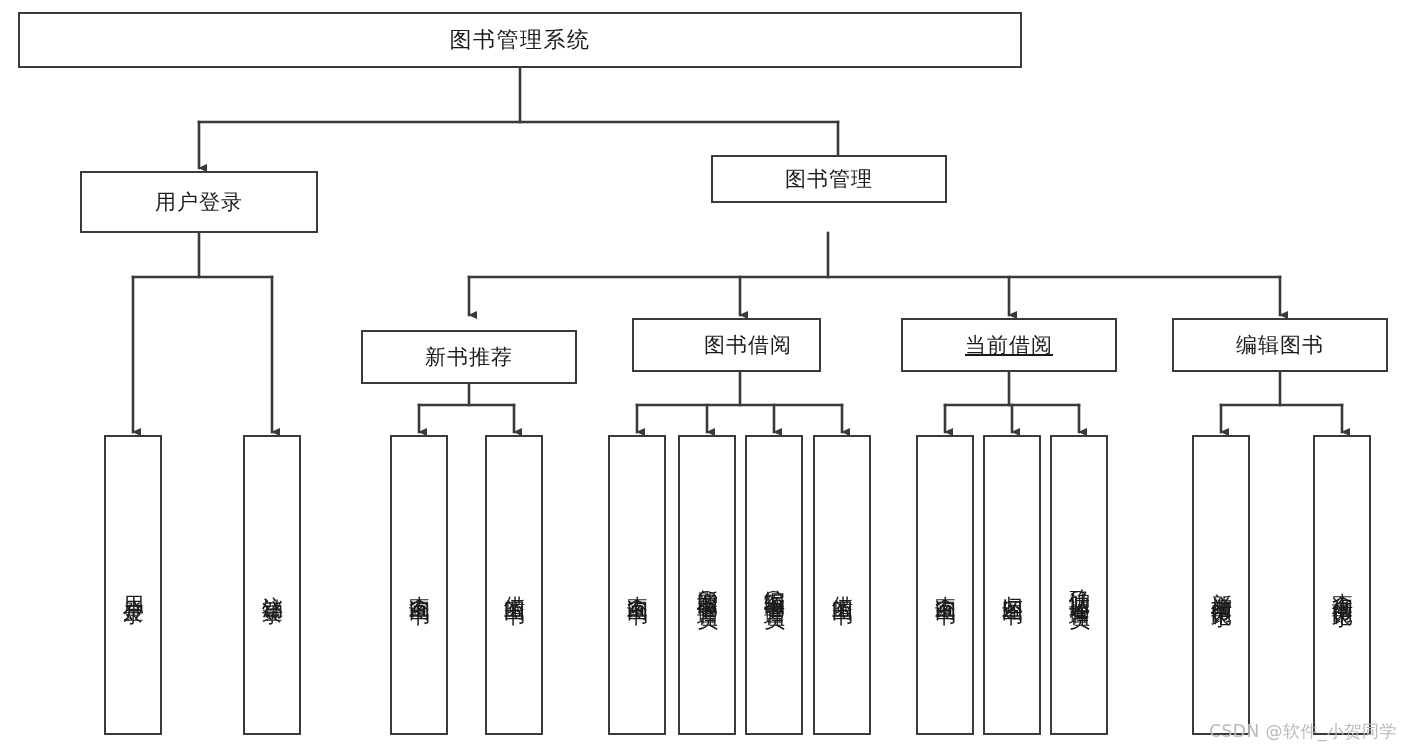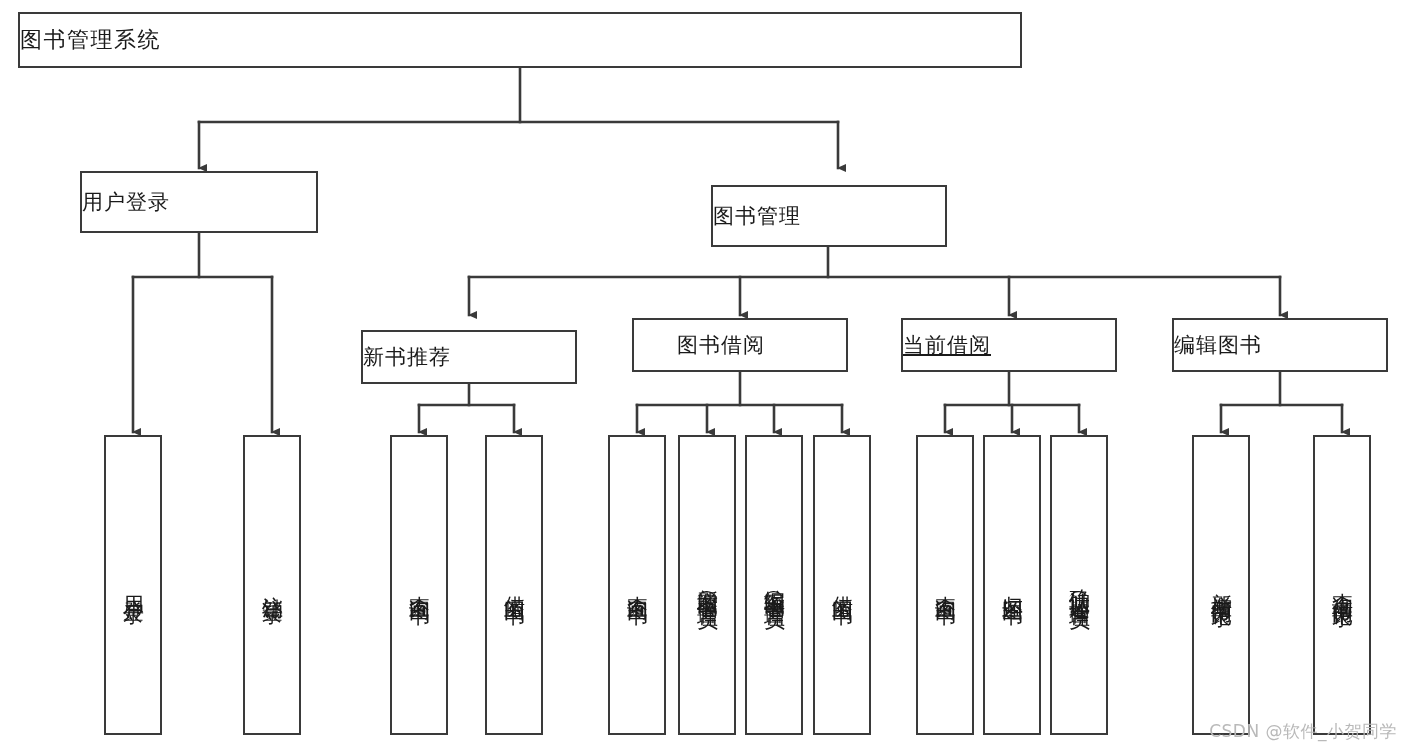--- a/index.html
+++ b/index.html
@@ -25,21 +25,21 @@
     height: 747px;
     pointer-events: none;
   }
   .node {
     position: absolute;
     box-sizing: border-box;
     border: 2.5px solid #3a3a3a;
     background: #ffffff;
     display: flex;
     align-items: center;
-    justify-content: flex-start;
+    justify-content: center;
     color: #1a1a1a;
   }
   .node .lbl {
     display: block;
     text-align: center;
     line-height: 1.15;
   }
   
   .node.h .lbl {
     font-size: 21px;
@@ -129,28 +129,28 @@
     </g>
   </svg>
 
   <div class="node h root" style="left:18px; top:12px; width:1004px; height:56px;">
     <span class="lbl">图书管理系统</span>
   </div>
 
   <div class="node h" style="left:80px; top:171px; width:238px; height:62px;">
     <span class="lbl">用户登录</span>
   </div>
-  <div class="node h" style="left:711px; top:185px; width:236px; height:62px;">
+  <div class="node h" style="left:711px; top:155px; width:236px; height:48px;">
     <span class="lbl">图书管理</span>
   </div>
 
   <div class="node h" style="left:361px; top:330px; width:216px; height:54px;">
     <span class="lbl">新书推荐</span>
   </div>
-  <div class="node h" style="left:632px; top:318px; width:216px; height:54px;padding-left:43px;">
+  <div class="node h" style="left:632px; top:318px; width:189px; height:54px;padding-left:43px;">
     <span class="lbl">图书借阅</span>
   </div>
   <div class="node h" style="left:901px; top:318px; width:216px; height:54px;text-decoration:underline;">
     <span class="lbl">当前借阅</span>
   </div>
   <div class="node h" style="left:1172px; top:318px; width:216px; height:54px;">
     <span class="lbl">编辑图书</span>
   </div>
 
   <div class="node v" style="left:104px; top:435px; width:58px; height:300px;">

